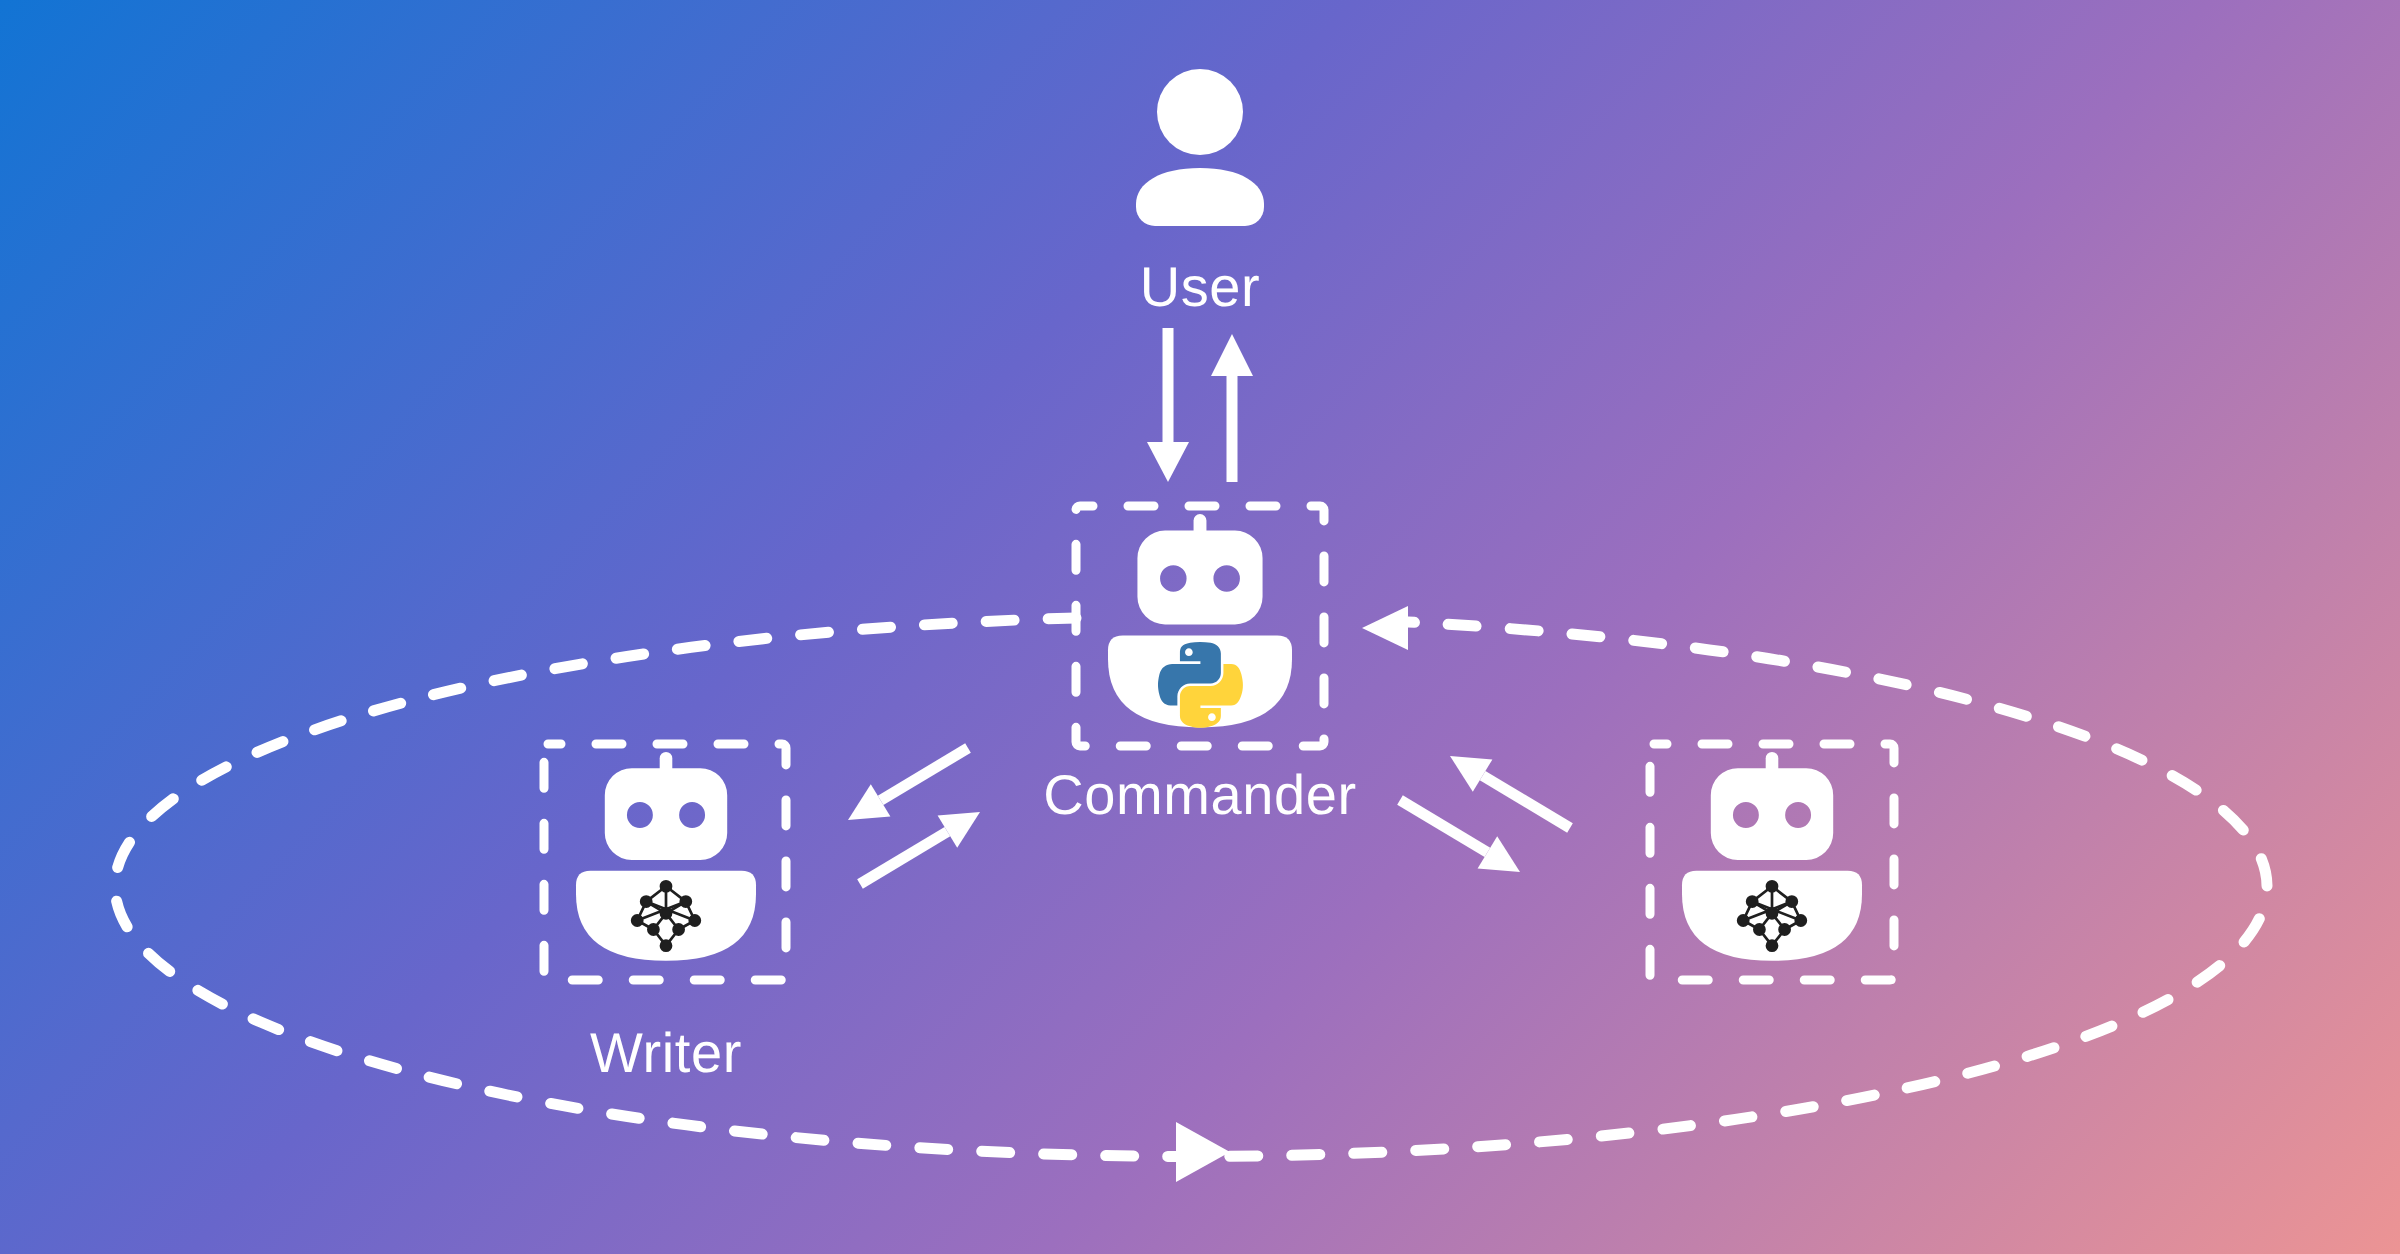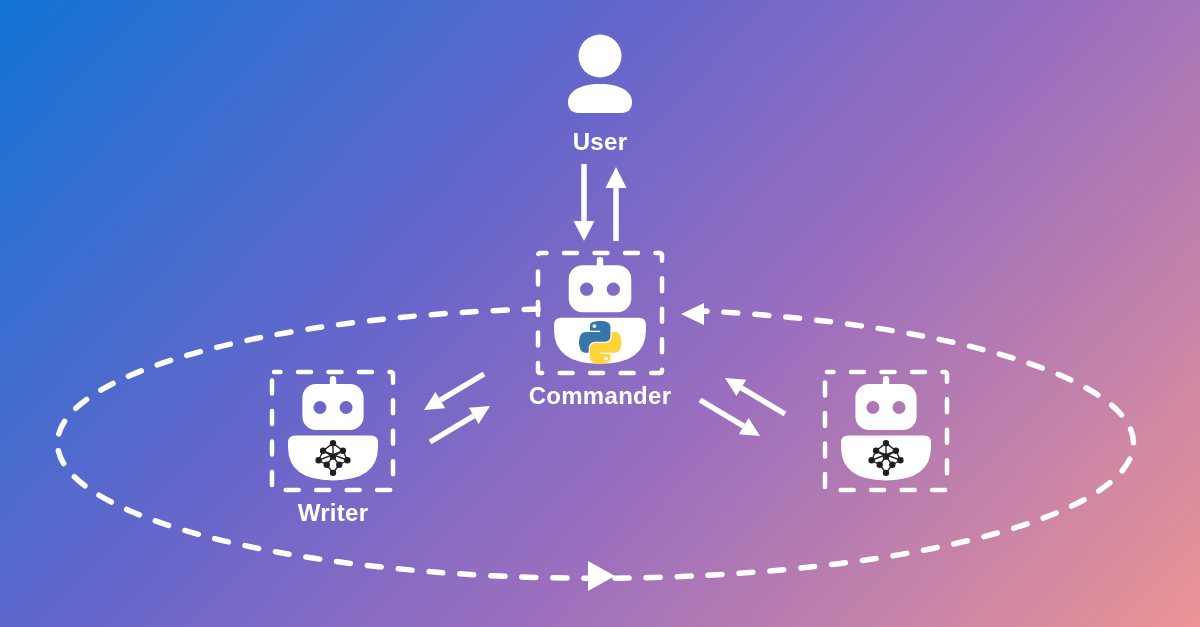--- a/index.html
+++ b/index.html
@@ -13,29 +13,29 @@
       #6866cb 38%,
       #9c6fbe 62%,
       #c181ab 80%,
       #ec9494 100%);
   }
   .scene{position:absolute;left:0;top:0;width:1200px;height:627px;display:block;}
   .node-label{
     position:absolute;
     transform:translateX(-50%);
     color:#ffffff;
-    font-size:24px;
-    font-weight:700;
+    font-size:28px;
+    font-weight:400;
     letter-spacing:0.3px;
     white-space:nowrap;
     text-align:center;
   }
   .lbl-user{left:600px;top:128px;}
   .lbl-commander{left:600px;top:382px;}
-  .lbl-writer{left:333px;top:499px;}
+  .lbl-writer{left:333px;top:511px;}
   .lbl-safeguard{left:887px;top:500px;}
 </style>
 </head>
 <body>
 
 <div class="canvas">
 
   <svg class="scene" viewBox="0 0 1200 627" xmlns="http://www.w3.org/2000/svg">
 
     <defs>

